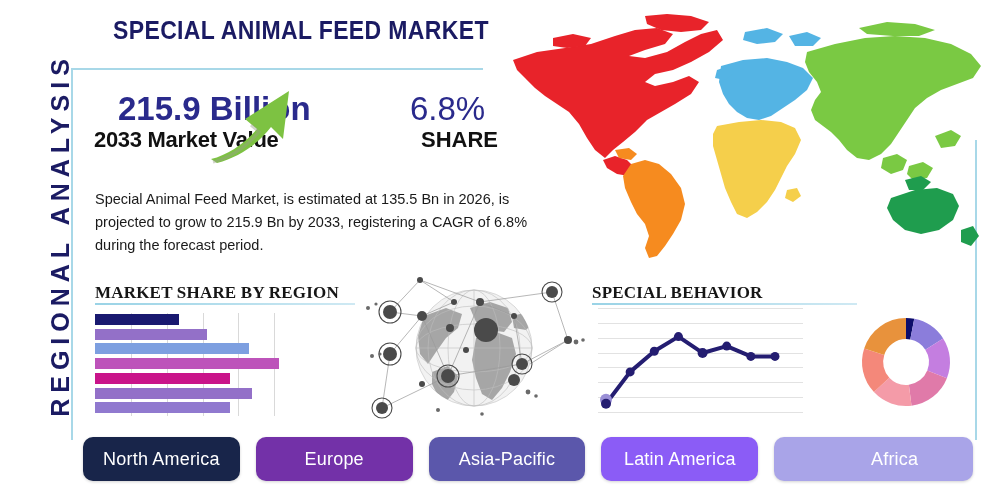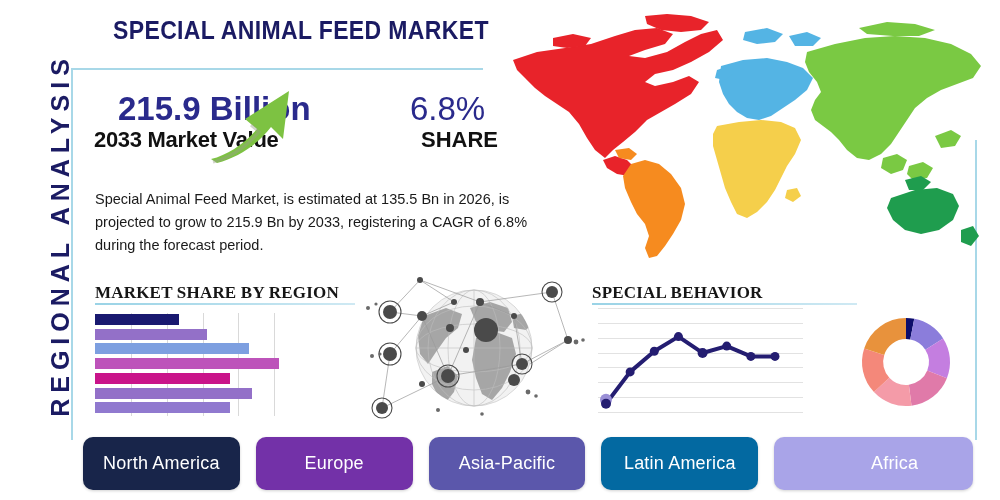--- a/index.html
+++ b/index.html
@@ -90,21 +90,21 @@
   #globe-network{position:absolute;left:362px;top:268px;width:225px;height:160px;}
 
   
   #line-chart{position:absolute;left:598px;top:308px;width:205px;height:108px;}
   .line-grid{position:absolute;left:0;width:205px;height:1px;background:#e2e2e2;}
 
   
   #donut-chart{position:absolute;left:852px;top:308px;width:108px;height:108px;}
 
   
-  #region-buttons{position:absolute;left:83px;top:437px;width:890px;height:53px;
+  #region-buttons{position:absolute;left:83px;top:437px;width:890px;height:44px;
     display:flex;gap:16px;justify-content:center;}
   .region-btn{
     flex:1;border-radius:10px;
     display:flex;align-items:center;justify-content:center;
     color:#ffffff;font-size:18px;letter-spacing:.2px;
     font-family:"Liberation Sans", sans-serif;
     box-shadow:0 1px 3px rgba(0,0,0,.18);
   }
   #region-connector{position:absolute;left:83px;top:462px;width:890px;height:1.4px;
     background:#a8d8e8;z-index:-1;}
@@ -308,17 +308,17 @@
         <path d="M59.51466227682938 97.65304685783703 A44 44 0 0 1 21.925380393457885 84.12007266086229 L37.3211978045981 69.6624377836484 A22.880000000000003 22.880000000000003 0 0 0 56.867624383951274 76.69958436607526 Z" fill="#f49ba8"></path>
         <path d="M21.925380393457885 84.12007266086229 A44 44 0 0 1 12.153513283013247 40.4032522475023 L32.239826907166886 46.9296911687012 A22.880000000000003 22.880000000000003 0 0 0 37.3211978045981 69.6624377836484 Z" fill="#f4887a"></path>
         <path d="M12.153513283013247 40.4032522475023 A44 44 0 0 1 53.99999999999999 10 L53.99999999999999 31.119999999999997 A22.880000000000003 22.880000000000003 0 0 0 32.239826907166886 46.9296911687012 Z" fill="#e8923c"></path>
       </svg></div>
 
   <div id="region-connector"></div>
   <div id="region-buttons">
       <div class="region-btn" style="background: rgb(24, 37, 74);">North America</div>
       <div class="region-btn" style="background: rgb(115, 49, 168);">Europe</div>
       <div class="region-btn" style="background: rgb(91, 87, 171);">Asia-Pacific</div>
-      <div class="region-btn" style="background: #0369a1;">Latin America</div>
+      <div class="region-btn" style="background: #8b5cf6;">Latin America</div>
       <div class="region-btn" style="background: rgb(169, 164, 232); padding-left: 42px;">Africa</div>
     </div>
 
 </div>
 
 </body></html>

